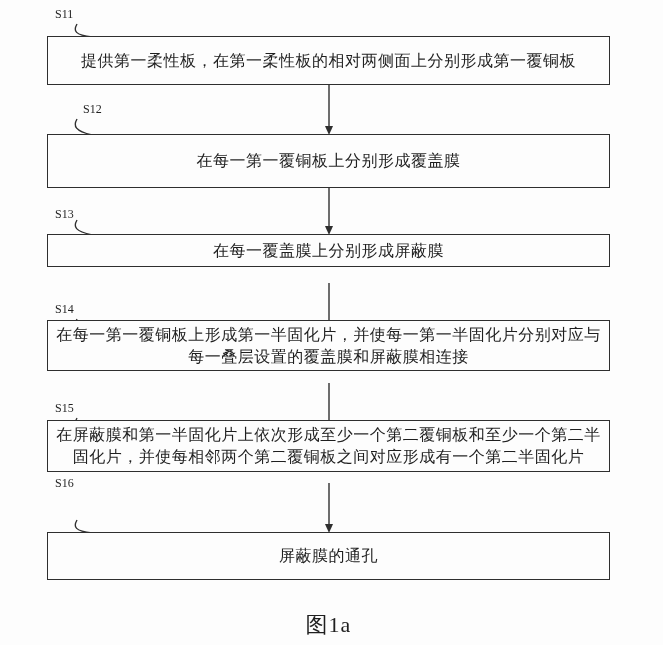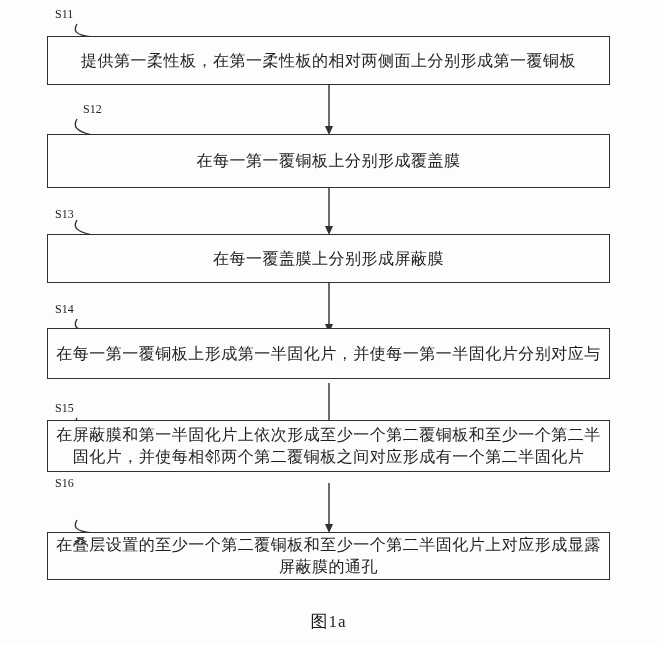--- a/index.html
+++ b/index.html
@@ -32,43 +32,43 @@
     justify-content: center;
     align-items: center;
     text-align: center;
     font-size: 16px;
     line-height: 22px;
     letter-spacing: 0.5px;
   }
   .flow-box .box-line { width: 100%; }
   #box-s11 { top: 36px;  height: 49px; }
   #box-s12 { top: 134px; height: 54px; }
-  #box-s13 { top: 234px; height: 49px; }
-  #box-s14 { top: 328px; height: 51px; }
+  #box-s13 { top: 234px; height: 33px; }
+  #box-s14 { top: 320px; height: 51px; }
   #box-s15 { top: 420px; height: 52px; }
   #box-s16 { top: 532px; height: 48px; }
   #label-s11 { top: 4px; }
   #label-s12 { top: 99px; margin-left: 28px; }
   #label-s13 { top: 204px; }
   #label-s14 { top: 299px; }
   #label-s15 { top: 398px; }
   #label-s16 { top: 473px; }
   .overlay {
     position: absolute;
     left: 0; top: 0;
     width: 663px; height: 645px;
     pointer-events: none;
   }
   .figure-caption {
     position: absolute;
     left: 47px;
     width: 563px;
     top: 610px;
     text-align: center;
-    font-size: 17px;
+    font-size: 22px;
     letter-spacing: 1px;
   }
 </style>
 </head>
 <body>
 
 <div class="page">
 
   <svg class="overlay" viewBox="0 0 663 645" xmlns="http://www.w3.org/2000/svg">
     <g stroke="#2f2f2f" stroke-width="1.4" fill="none">
@@ -107,27 +107,27 @@
   <div class="flow-box" id="box-s12">
     <div class="box-line">在每一第一覆铜板上分别形成覆盖膜</div>
   </div>
 
   <div class="flow-box" id="box-s13">
     <div class="box-line">在每一覆盖膜上分别形成屏蔽膜</div>
   </div>
 
   <div class="flow-box" id="box-s14">
     <div class="box-line">在每一第一覆铜板上形成第一半固化片，并使每一第一半固化片分别对应与</div>
+    <div class="box-line">每一叠层设置的覆盖膜和屏蔽膜相连接</div>
   </div>
 
   <div class="flow-box" id="box-s15">
     <div class="box-line">在屏蔽膜和第一半固化片上依次形成至少一个第二覆铜板和至少一个第二半</div>
     <div class="box-line">固化片，并使每相邻两个第二覆铜板之间对应形成有一个第二半固化片</div>
   </div>
 
   <div class="flow-box" id="box-s16">
-    <div class="box-line">在叠层设置的至少一个第二覆铜板和至少一个第二半固化片上对应形成显露</div>
     <div class="box-line">屏蔽膜的通孔</div>
   </div>
 
   <div class="figure-caption">图1a</div>
 
 </div>
 
 </body></html>

